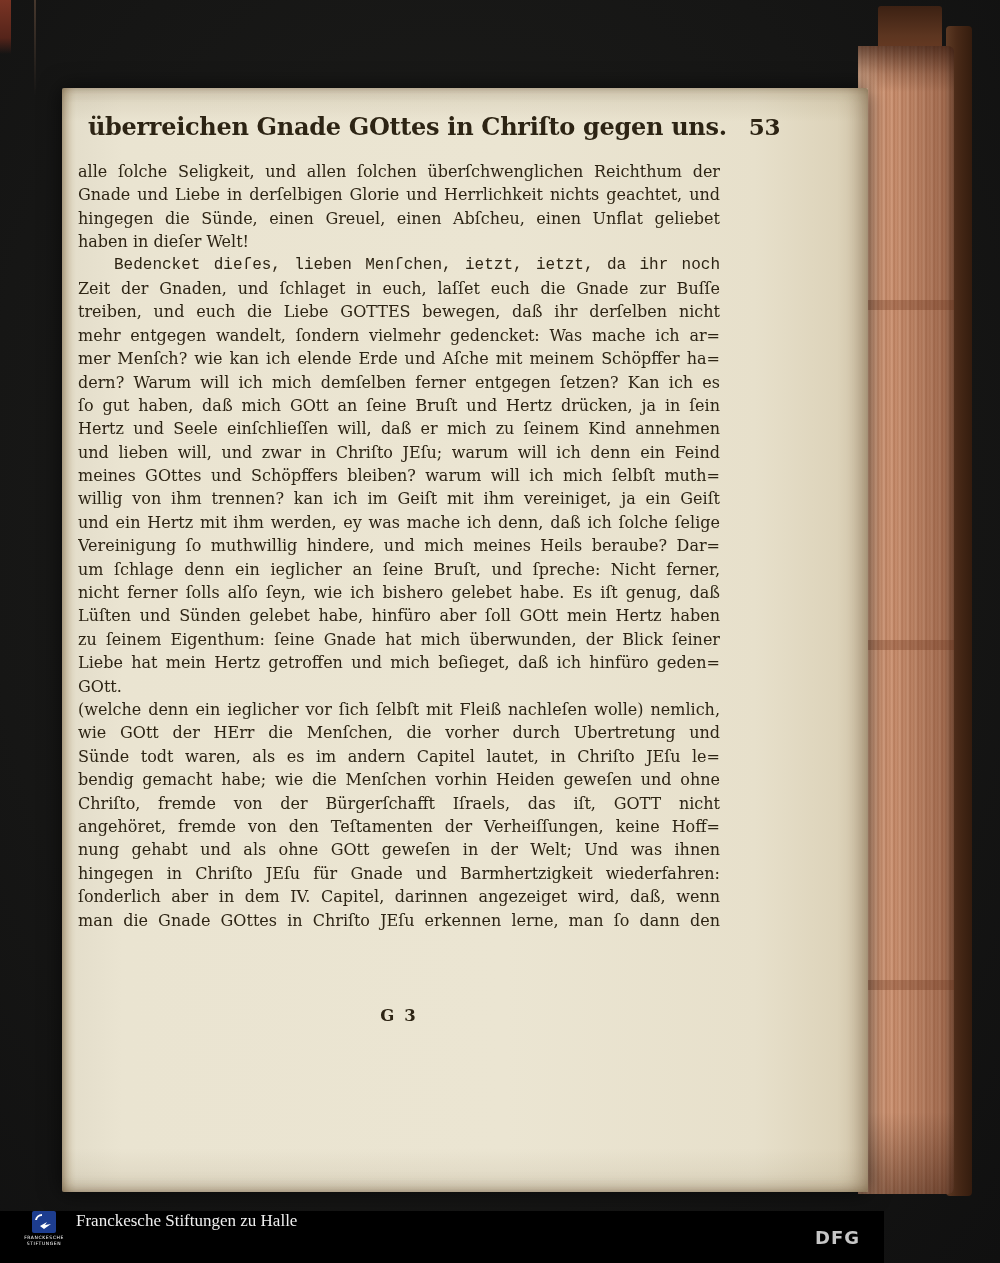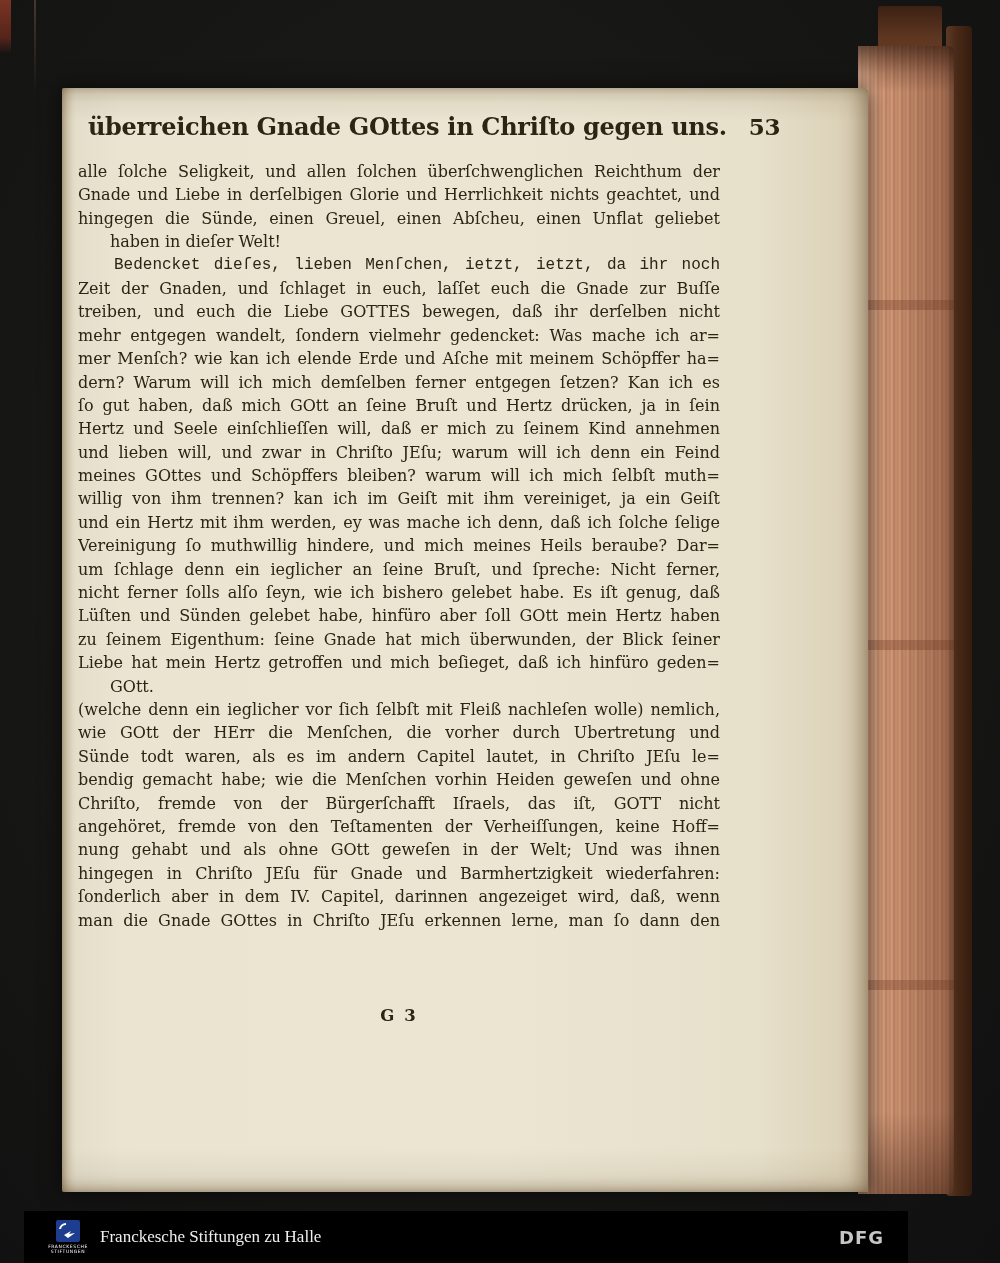--- a/index.html
+++ b/index.html
@@ -46,31 +46,31 @@
   .page-header { position:absolute; left:36px; top:16px; width:672px;
       display:flex; justify-content:center; align-items:baseline; gap:22px;
       font-weight:bold; font-size:24px; letter-spacing:-0.3px; color:var(--ink,#2d2414);
       white-space:nowrap;margin-top:8px; }
   .page-number { font-size:23px; }
 
   .text-block { position:absolute; left:16px; top:72px; width:642px; color:var(--ink,#2d2414); }
   .line { font-size:16px; line-height:23.4px; height:23.4px; overflow:hidden;
       text-align:justify; text-align-last:justify; }
   .line.indent { padding-left:36px;font-family:Liberation Mono, monospace; }
-  .line.end { text-align:left; text-align-last:left;margin-left:32px; }
+  .line.end { text-align:left; text-align-last:left; }
 
   .page-footer-line { position:absolute; left:16px; top:918px; width:642px;
       display:grid; grid-template-columns:1fr auto 1fr; align-items:baseline;
       color:var(--ink,#2d2414); font-size:16.5px; }
   .signature { grid-column:2; font-weight:bold; letter-spacing:2px;text-align:right; }
   .catchword { grid-column:3; text-align:right; }
 
   
   .bottom-bar { position:absolute; left:0; bottom:0; width:884px; height:52px;
-      background:#000; display:flex; align-items:center; padding-left:24px;margin-left:24px; }
+      background:#000; display:flex; align-items:flex-start; padding-left:24px; }
   .fs-logo { display:flex; flex-direction:column; align-items:center; width:40px; margin-right:12px; }
   .fs-emblem { width:24px; height:22px; background:var(--logo_blue,#1d3d8f); border-radius:2px;
       display:flex; align-items:center; justify-content:center; }
   .fs-caption { margin-top:2px; text-align:center; color:#fff;
       font-family:"DejaVu Sans", sans-serif; font-size:4.5px; letter-spacing:.6px; line-height:5.5px; }
   .institution { color:#efefef; font-family:"Liberation Serif", serif; font-size:17px; }
   .dfg-logo { position:absolute; right:24px; top:50%; transform:translateY(-50%);
       color:var(--dfg_gray,#c6c6c6); font-family:"DejaVu Sans", sans-serif; font-weight:bold;
       font-size:18px; letter-spacing:1px; }
 </style>

